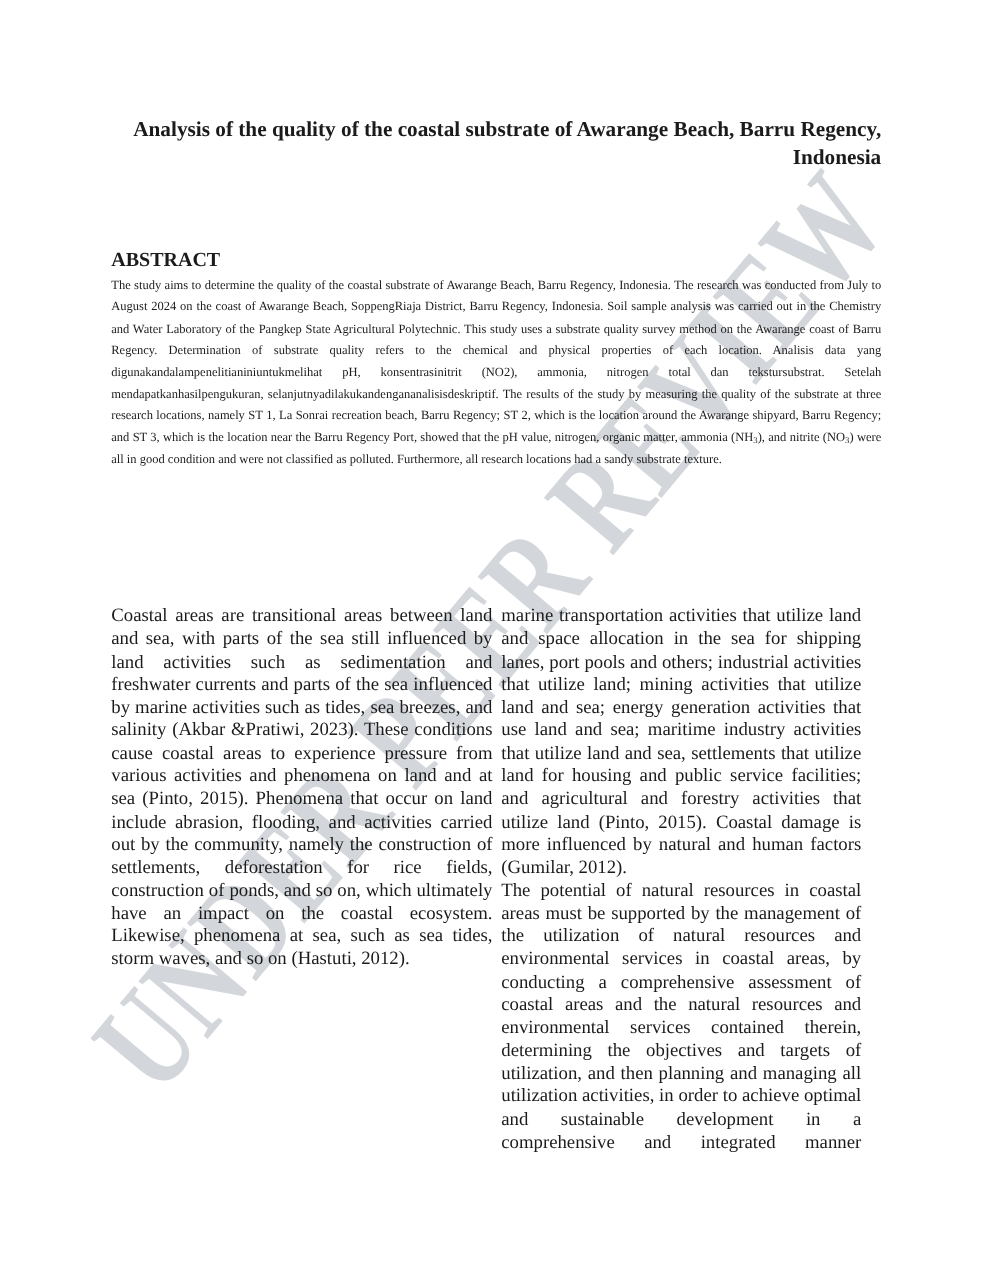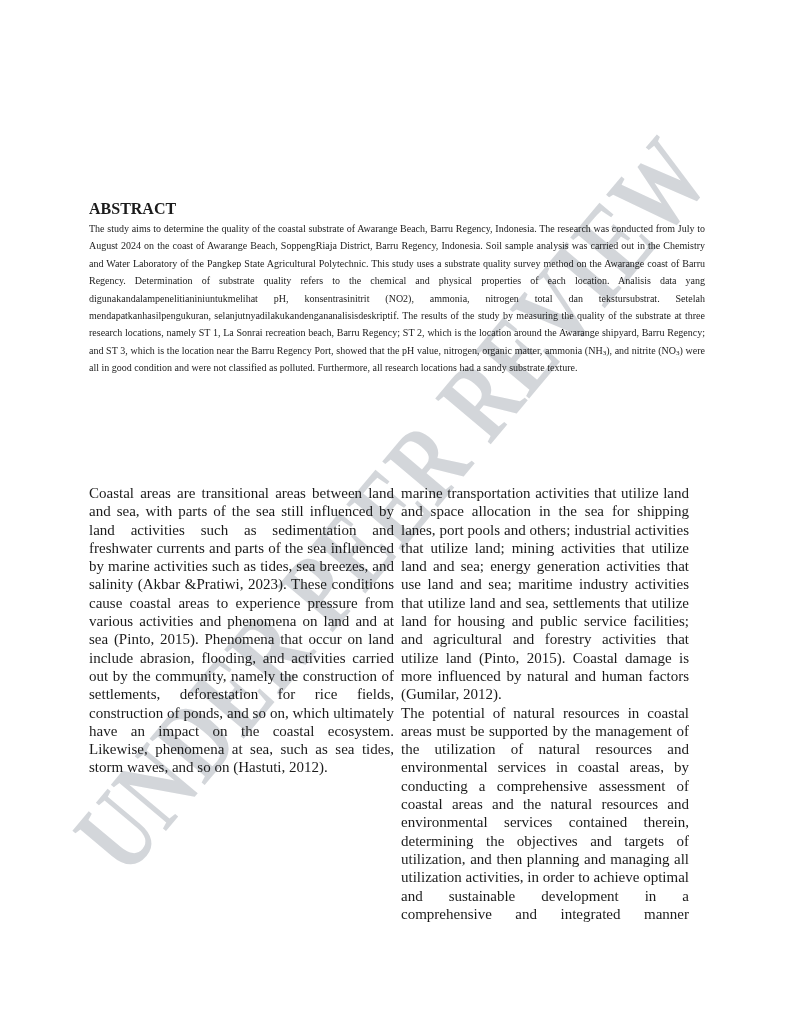--- a/index.html
+++ b/index.html
@@ -66,20 +66,24 @@
   .col-right p:last-child{text-align-last:justify;}
   sub{font-size:0.7em;line-height:0;vertical-align:-0.2em;}
 </style>
 </head>
 <body>
 
 <div class="page">
 
   <div class="watermark">UNDER PEER REVIEW</div>
 
+  <h1 class="block paper-title">
+    <span class="title-line">Analysis of the quality of the coastal substrate of Awarange Beach, Barru Regency,</span>
+    <span class="title-line">Indonesia</span>
+  </h1>
 
   <h2 class="block abstract-heading">ABSTRACT</h2>
 
   <p class="block abstract-body"><span>The study aims to determine the quality of the coastal substrate of Awarange Beach, Barru Regency, Indonesia. The research was conducted from July to August 2024 on the coast of Awarange Beach, SoppengRiaja District, Barru Regency, Indonesia. Soil sample analysis was carried out in the Chemistry and Water Laboratory of the Pangkep State Agricultural Polytechnic. This study uses a substrate quality survey method on the Awarange coast of Barru Regency. Determination of substrate quality refers to the chemical and physical properties of each location. Analisis data yang digunakandalampenelitianiniuntukmelihat pH, konsentrasinitrit (NO2), ammonia, nitrogen total dan tekstursubstrat. Setelah mendapatkanhasilpengukuran, selanjutnyadilakukandengananalisisdeskriptif. The results of the study by measuring the quality of the substrate at three research locations, namely ST 1, La Sonrai recreation beach, Barru Regency; ST 2, which is the location around the Awarange shipyard, Barru Regency; and ST 3, which is the location near the Barru Regency Port, showed that the pH value, nitrogen, organic matter, ammonia (NH</span><sub>3</sub><span>), and nitrite (NO</span><sub>3</sub><span>) were all in good condition and were not classified as polluted. Furthermore, all research locations had a sandy substrate texture.</span></p>
 
 
   <div class="block columns">
     <div class="col col-left">
         <p>Coastal areas are transitional areas between land and sea, with parts of the sea still influenced by land activities such as sedimentation and freshwater currents and parts of the sea influenced by marine activities such as tides, sea breezes, and salinity (Akbar &amp;Pratiwi, 2023). These conditions cause coastal areas to experience pressure from various activities and phenomena on land and at sea (Pinto, 2015). Phenomena that occur on land include abrasion, flooding, and activities carried out by the community, namely the construction of settlements, deforestation for rice fields, construction of ponds, and so on, which ultimately have an impact on the coastal ecosystem. Likewise, phenomena at sea, such as sea tides, storm waves, and so on (Hastuti, 2012).</p>
       </div>

